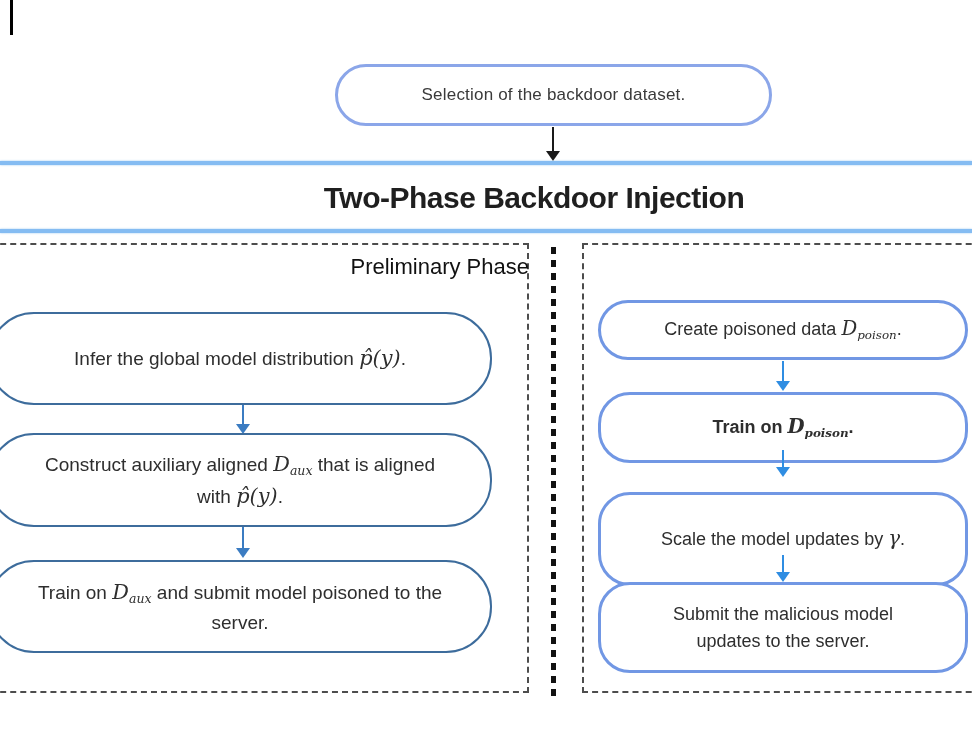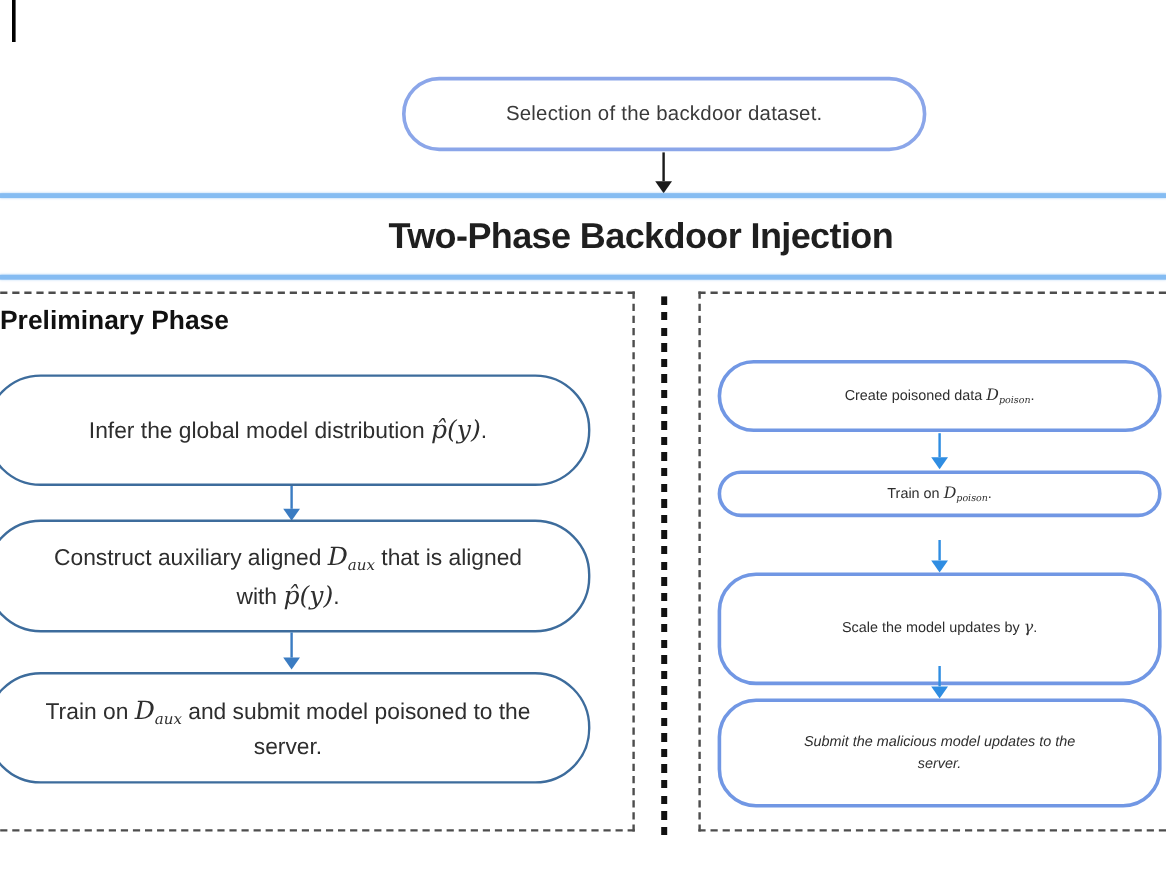--- a/index.html
+++ b/index.html
@@ -35,42 +35,42 @@
   }
 
   
   .panel{position:absolute;box-sizing:border-box;border:2px dashed #4d4d4d;background:transparent;}
   .panel-left{left:-30px;top:243px;width:559px;height:450px;}
   .panel-right{left:582px;top:243px;width:420px;height:450px;}
   .divider{
     position:absolute;left:551px;top:247px;width:5px;height:452px;
     background:repeating-linear-gradient(to bottom,#111 0 7px,transparent 7px 13px);
   }
-  .panel-heading{position:absolute;font-size:22px;font-weight:bold;color:#111;text-align:left;}
+  .panel-heading{position:absolute;font-size:22px;font-weight:normal;color:#111;text-align:right;}
   .heading-left{left:0;top:254px;width:529px;}
   .heading-right{left:582px;top:254px;width:390px;}
 
   
   .step-box{
     position:absolute;box-sizing:border-box;background:#fff;
     display:flex;align-items:center;justify-content:center;text-align:center;
   }
   .lbox{left:-12px;width:504px;border:2.5px solid #3d6c9c;border-radius:46px;font-size:19px;}
-  .rbox{left:598px;width:370px;border:3px solid #7197e4;border-radius:32px;font-size:12px;}
+  .rbox{left:598px;width:370px;border:3px solid #7197e4;border-radius:32px;font-size:18px;}
   #lbox1{top:312px;height:93px;}
   #lbox2{top:433px;height:94px;}
   #lbox3{top:560px;height:93px;}
   #rbox1{top:300px;height:60px;}
-  #rbox2{top:392px;height:39px;}
-  #rbox3{top:477px;height:94px;}
+  #rbox2{top:392px;height:71px;font-weight:bold;}
+  #rbox3{top:492px;height:94px;}
   #rbox4{top:582px;height:91px;}
   .step-text{line-height:1.45;}
   #lbox2 .step-text{max-width:390px;}
   #lbox3 .step-text{max-width:405px;}
-  #rbox4 .step-text{max-width:250px;font-style:italic;}
+  #rbox4 .step-text{max-width:250px;}
 
   
   .seg-math{font-family:"DejaVu Serif",serif;font-style:italic;font-size:1.1em;}
   .seg-sub{font-family:"DejaVu Serif",serif;font-style:italic;font-size:0.66em;vertical-align:-0.35em;}
 </style>
 </head>
 <body>
 
 <div id="stage">
 

